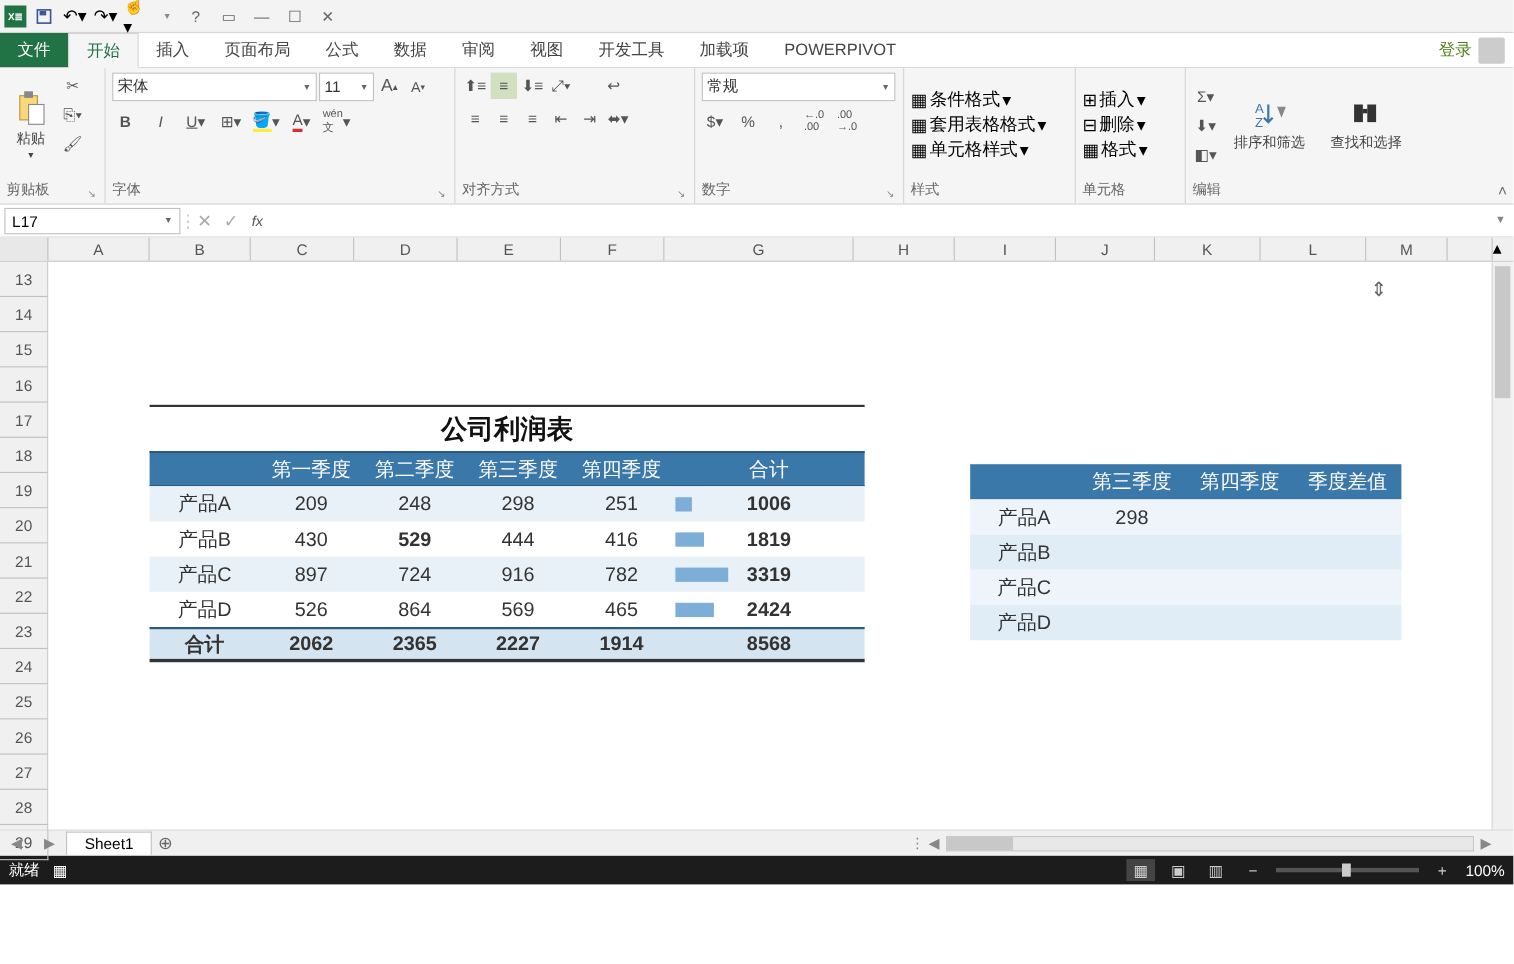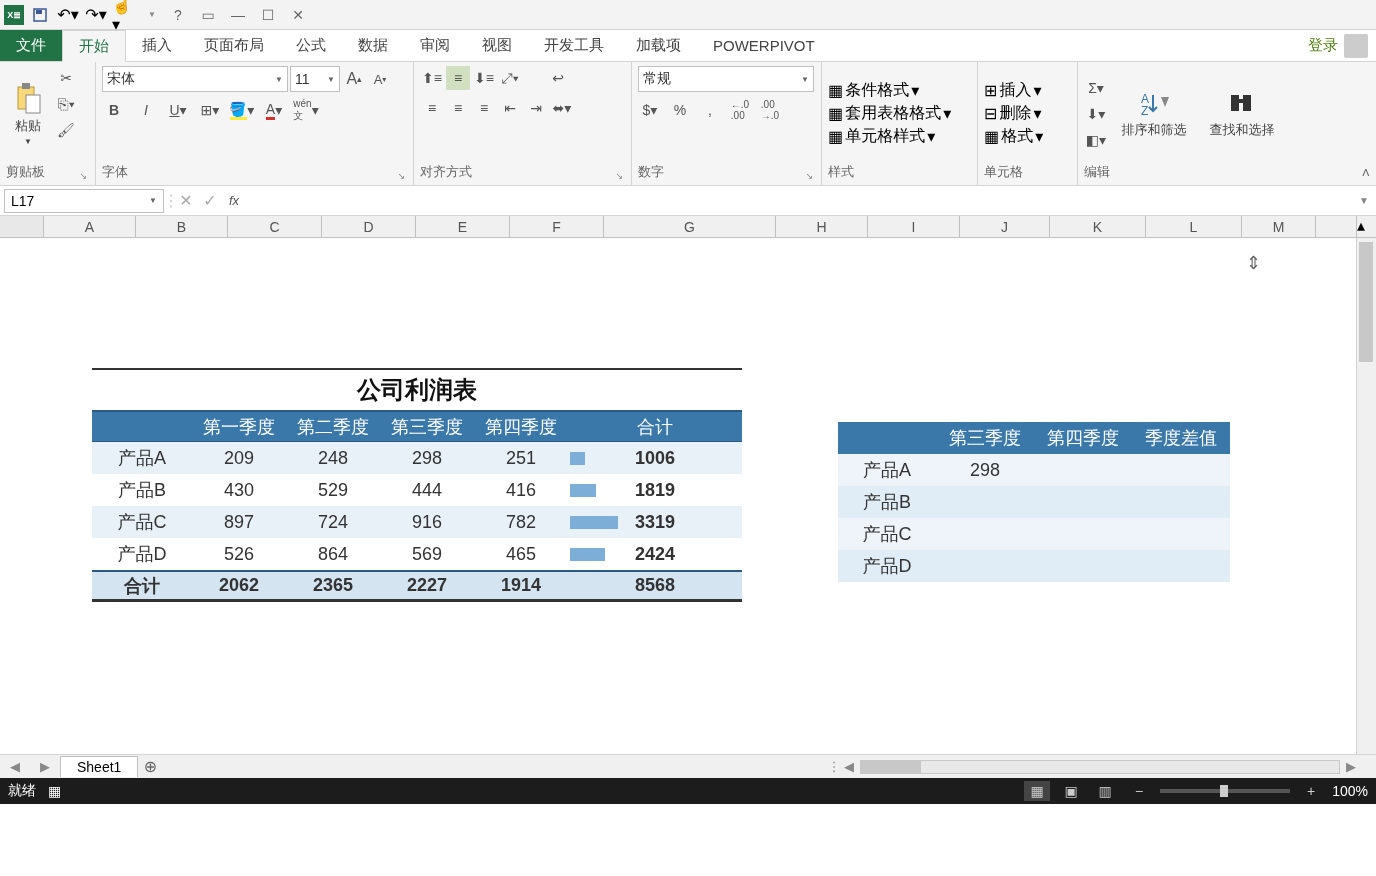--- a/index.html
+++ b/index.html
@@ -311,20 +311,39 @@
       <div class="col-header" style="width: 92px;">I</div>
       <div class="col-header" style="width: 90px;">J</div>
       <div class="col-header" style="width: 96px;">K</div>
       <div class="col-header" style="width: 96px;">L</div>
       <div class="col-header" style="width: 74px;">M</div>
     </div>
   <div class="scroll-area-v" style="margin-left:auto;">▴</div>
 </div>
 
 <div class="grid-body">
+  <div class="row-headers" id="row-headers">
+      <div class="row-header">13</div>
+      <div class="row-header">14</div>
+      <div class="row-header">15</div>
+      <div class="row-header">16</div>
+      <div class="row-header">17</div>
+      <div class="row-header">18</div>
+      <div class="row-header">19</div>
+      <div class="row-header">20</div>
+      <div class="row-header">21</div>
+      <div class="row-header">22</div>
+      <div class="row-header">23</div>
+      <div class="row-header">24</div>
+      <div class="row-header">25</div>
+      <div class="row-header">26</div>
+      <div class="row-header">27</div>
+      <div class="row-header">28</div>
+      <div class="row-header">29</div>
+    </div>
   <div class="cells">
 
     <div class="report1">
       <div class="report-title">公司利润表</div>
       <div class="report-header" id="r1-header">
           <div class="rh-cell" style="width: 100px;"></div>
           <div class="rh-cell" style="width: 94px;">第一季度</div>
           <div class="rh-cell" style="width: 94px;">第二季度</div>
           <div class="rh-cell" style="width: 94px;">第三季度</div>
           <div class="rh-cell" style="width: 94px;">第四季度</div>
@@ -335,21 +354,21 @@
             <div class="rc" style="width: 100px;">产品A</div>
             <div class="rc" style="width: 94px;">209</div>
             <div class="rc" style="width: 94px;">248</div>
             <div class="rc" style="width: 94px;">298</div>
             <div class="rc" style="width: 94px;">251</div>
             <div class="rc sum-col bar-cell" style="width: 174px;"><div class="bar-fill" style="width: 14.549px;"></div><span style="position: relative;">1006</span></div>
           </div>
           <div class="report-row">
             <div class="rc" style="width: 100px;">产品B</div>
             <div class="rc" style="width: 94px;">430</div>
-            <div class="rc" style="width: 94px;">529</div>
+            <div class="rc" style="width: 94px; font-weight: bold;">529</div>
             <div class="rc" style="width: 94px;">444</div>
             <div class="rc" style="width: 94px;">416</div>
             <div class="rc sum-col bar-cell" style="width: 174px;"><div class="bar-fill" style="width: 26.3067px;"></div><span style="position: relative;">1819</span></div>
           </div>
           <div class="report-row alt">
             <div class="rc" style="width: 100px;">产品C</div>
             <div class="rc" style="width: 94px; text-align: center;">897</div>
             <div class="rc" style="width: 94px;">724</div>
             <div class="rc" style="width: 94px;">916</div>
             <div class="rc" style="width: 94px;">782</div>

